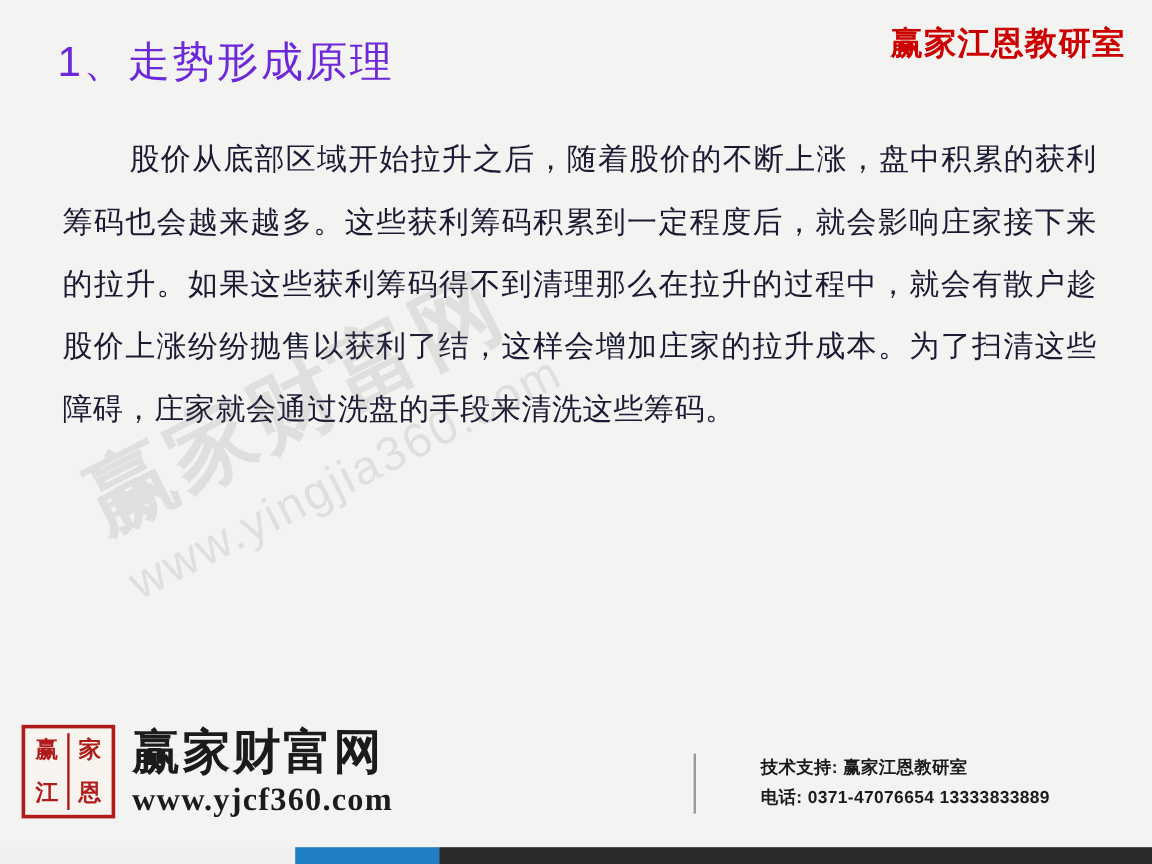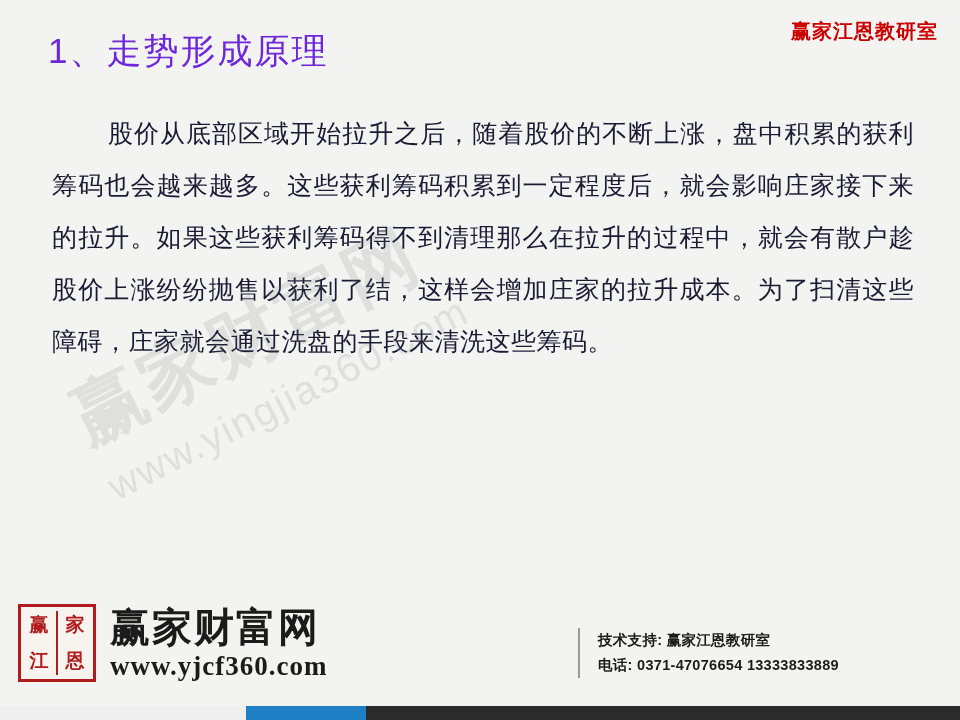--- a/index.html
+++ b/index.html
@@ -20,21 +20,21 @@
     background: #f3f3f2;
     overflow: hidden;
   }
 
   
   .brand-top {
     position: absolute;
     top: 18px;
     right: 22px;
     color: #cc0000;
-    font-size: 20px;
+    font-size: 27px;
     font-weight: bold;
     letter-spacing: 1px;
     font-family: "Liberation Serif", serif;
   }
 
   
   .slide-title {
     position: absolute;
     top: 28px;
     left: 48px;
@@ -158,20 +158,21 @@
     padding-left: 18px;
     border-left: 2px solid #9a9a9a;
     font-family: "Liberation Sans", sans-serif;
   }
   .contact-line {
     font-size: 14.5px;
     color: #1b1b1b;
     line-height: 25px;
     font-weight: bold;
     letter-spacing: 0.3px;
+    margin-left: 36px;
   }
 
   
   .bottom-bar {
     position: absolute;
     bottom: 0;
     height: 14px;
   }
   .bar-left  { left: 0;    width: 246px; background: #efefef; }
   .bar-blue  { left: 246px; width: 120px; background: #1f7fc4; }

